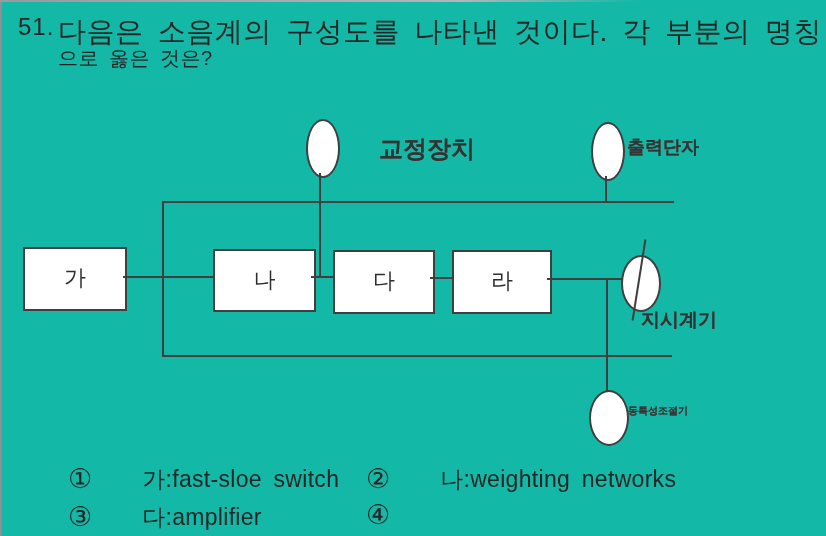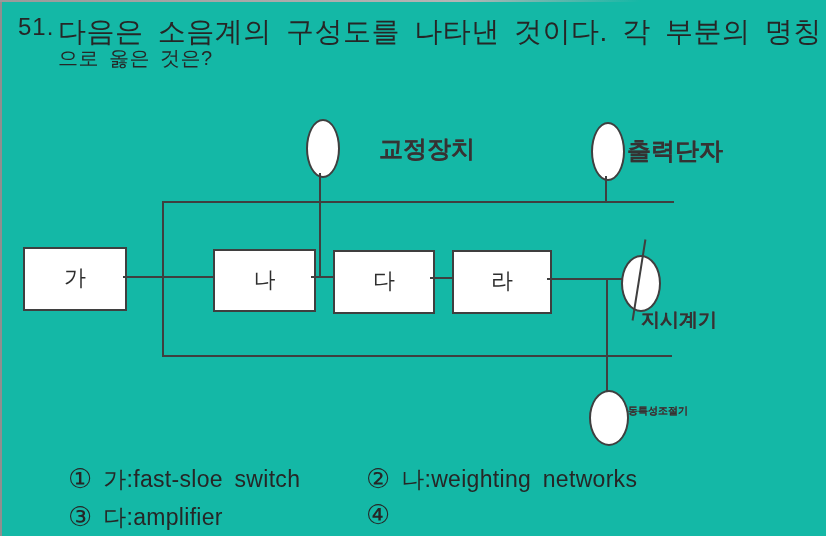--- a/index.html
+++ b/index.html
@@ -94,20 +94,21 @@
   .option .marker {
     font-size: 27px;
     line-height: 27px;
     color: #262626;
   }
   .option .opt-text {
     font-size: 23px;
     letter-spacing: 0.3px;
     word-spacing: 5px;
     color: #262626;
+    margin-left: 39px;
   }
 </style>
 </head>
 <body>
 
 <div class="page">
 
   <div class="border-left"></div>
   <div class="border-top"></div>
 
@@ -138,21 +139,21 @@
     <div class="dline" style="left:311px; top:276px; width:22px; height:2px;"></div>
     <div class="dline" style="left:430px; top:277px; width:22px; height:2px;"></div>
     <div class="dline" style="left:547px; top:278px; width:75px; height:2px;"></div>
 
     <div class="dcircle" style="left:306px; top:119px; width:30px; height:55px;"></div>
     <div class="dline" style="left:319px; top:173px; width:2px; height:105px;"></div>
     <div class="dlabel" style="left:347px; top:133px; font-size:24px;margin-left:32px;">교정장치</div>
 
     <div class="dcircle" style="left:591px; top:122px; width:30px; height:55px;"></div>
     <div class="dline" style="left:605px; top:176px; width:2px; height:27px;"></div>
-    <div class="dlabel" style="left:627px; top:135px; font-size:24px;">출력단자</div>
+    <div class="dlabel" style="left:627px; top:135px; font-size:18px;">출력단자</div>
 
     <div class="dcircle" style="left:621px; top:255px; width:36px; height:53px;"></div>
     <div class="needle"></div>
     <div class="dlabel" style="left:641px; top:307px; font-size:19px;">지시계기</div>
 
     <div class="dline" style="left:606px; top:279px; width:2px; height:112px;"></div>
     <div class="dcircle" style="left:589px; top:390px; width:36px; height:52px;"></div>
     <div class="dlabel" style="left:628px; top:404px; font-size:10px;">동특성조절기</div>
 
   </div>

